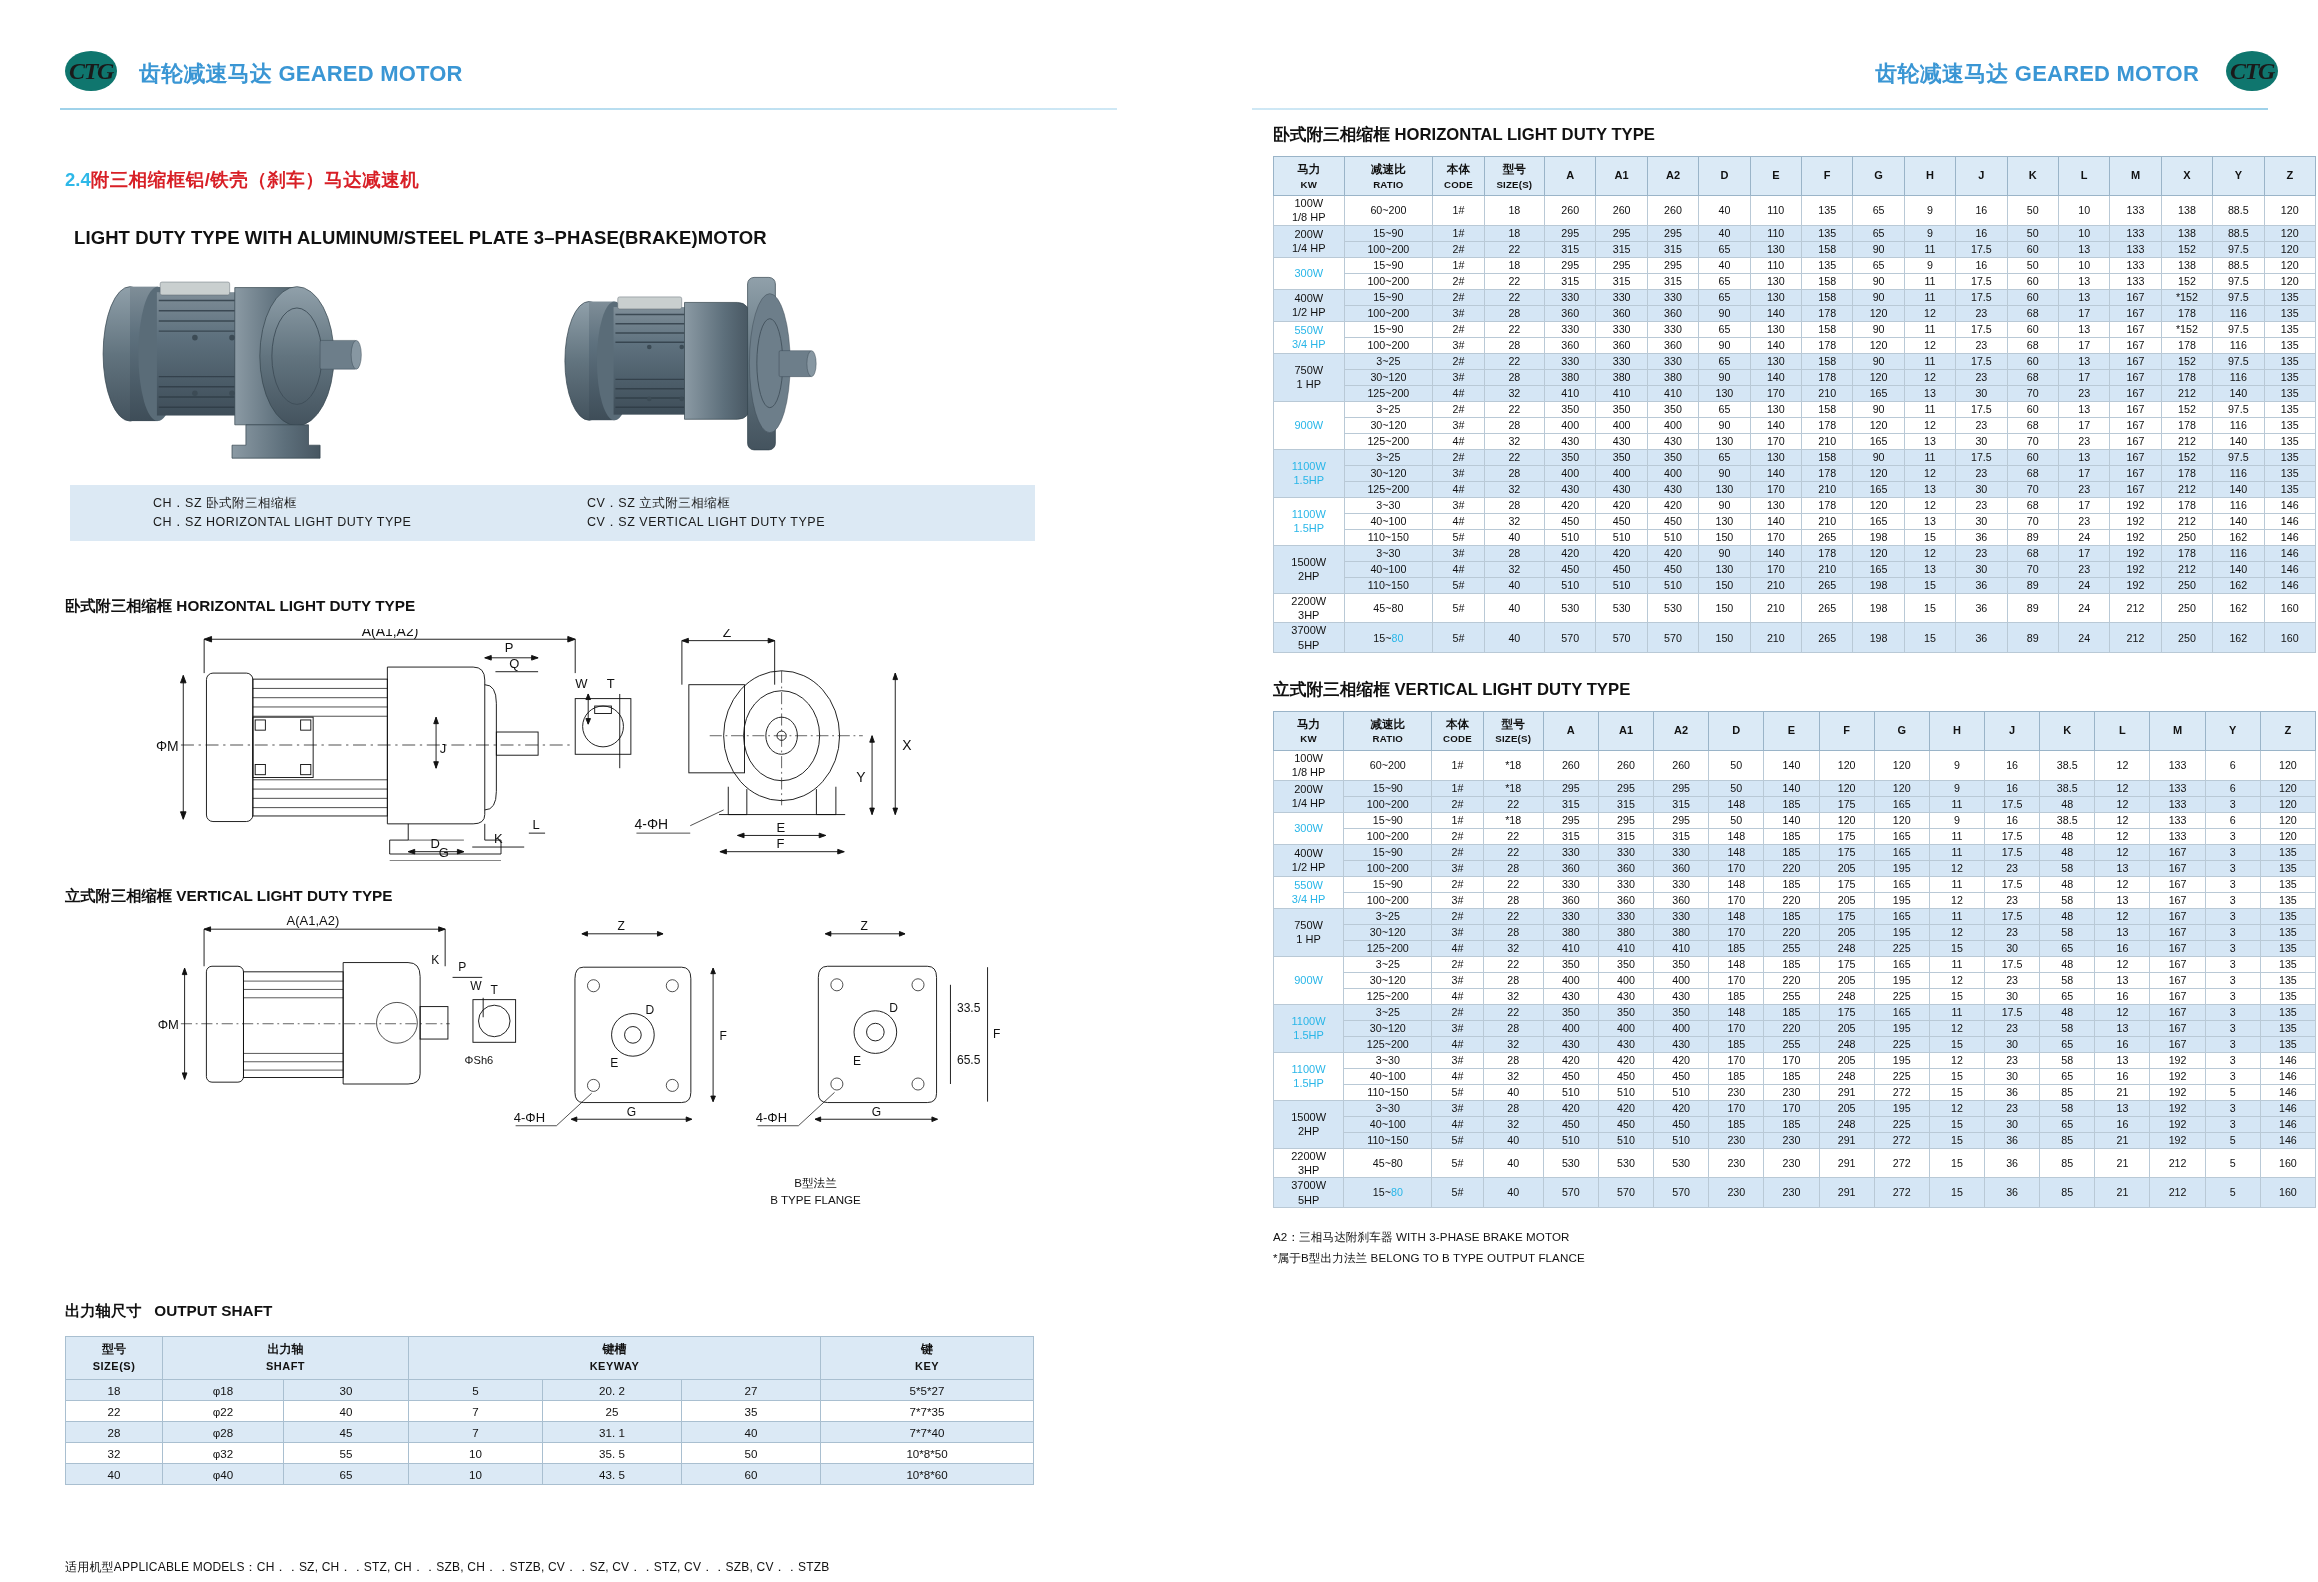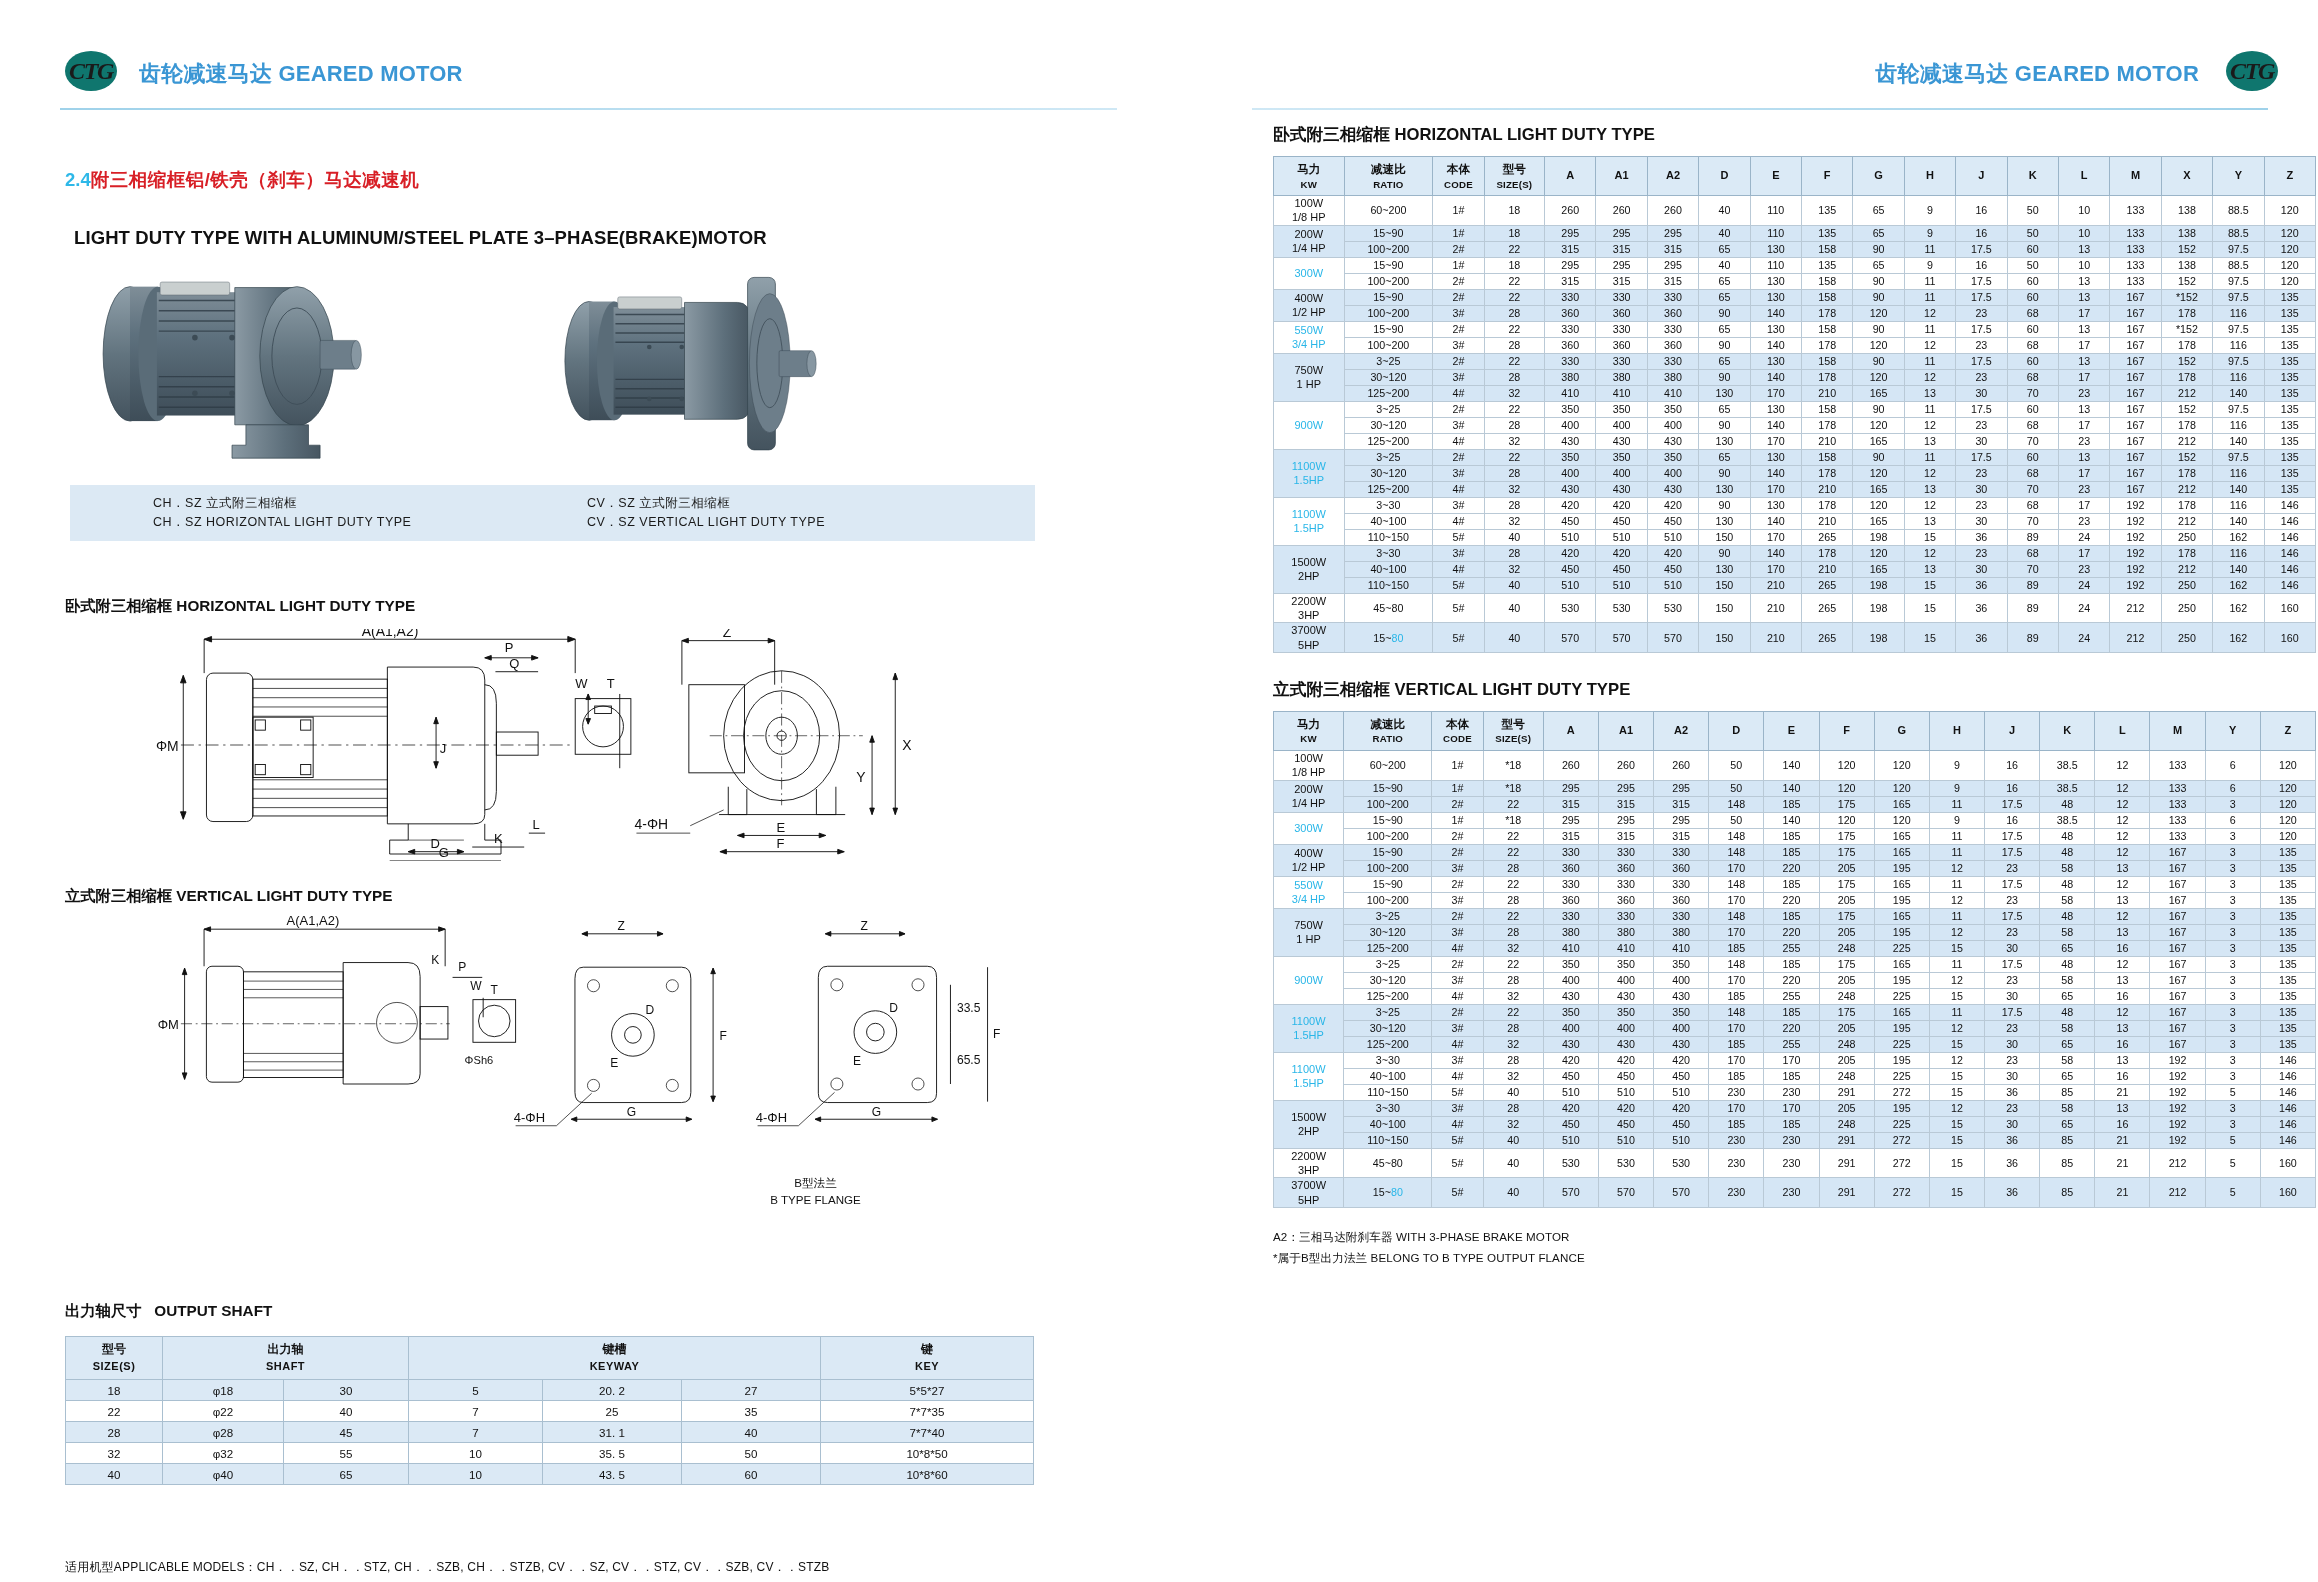--- a/index.html
+++ b/index.html
@@ -200,21 +200,21 @@
       <ellipse cx="590" cy="206" rx="10" ry="28" fill="#8797a2" stroke="#384752"></ellipse>
       <circle cx="240" cy="170" r="5" fill="#3c4b55"></circle>
         <circle cx="240" cy="282" r="5" fill="#3c4b55"></circle>
       <circle cx="310" cy="170" r="5" fill="#3c4b55"></circle>
         <circle cx="310" cy="282" r="5" fill="#3c4b55"></circle>
     </svg>
   </div>
 
   <div class="cap-band">
     <div class="cap-col" style="left:83px;">
-      <div>CH．SZ 立式附三相缩框</div>
+      <div>CH．SZ 卧式附三相缩框</div>
       <div>CH．SZ HORIZONTAL LIGHT DUTY TYPE</div>
     </div>
     <div class="cap-col" style="left:517px;">
       <div>CV．SZ 立式附三相缩框</div>
       <div>CV．SZ VERTICAL LIGHT DUTY TYPE</div>
     </div>
   </div>
 
   <div class="dwg-head" style="left:65px; top:468px;">卧式附三相缩框 HORIZONTAL LIGHT DUTY TYPE</div>
 

